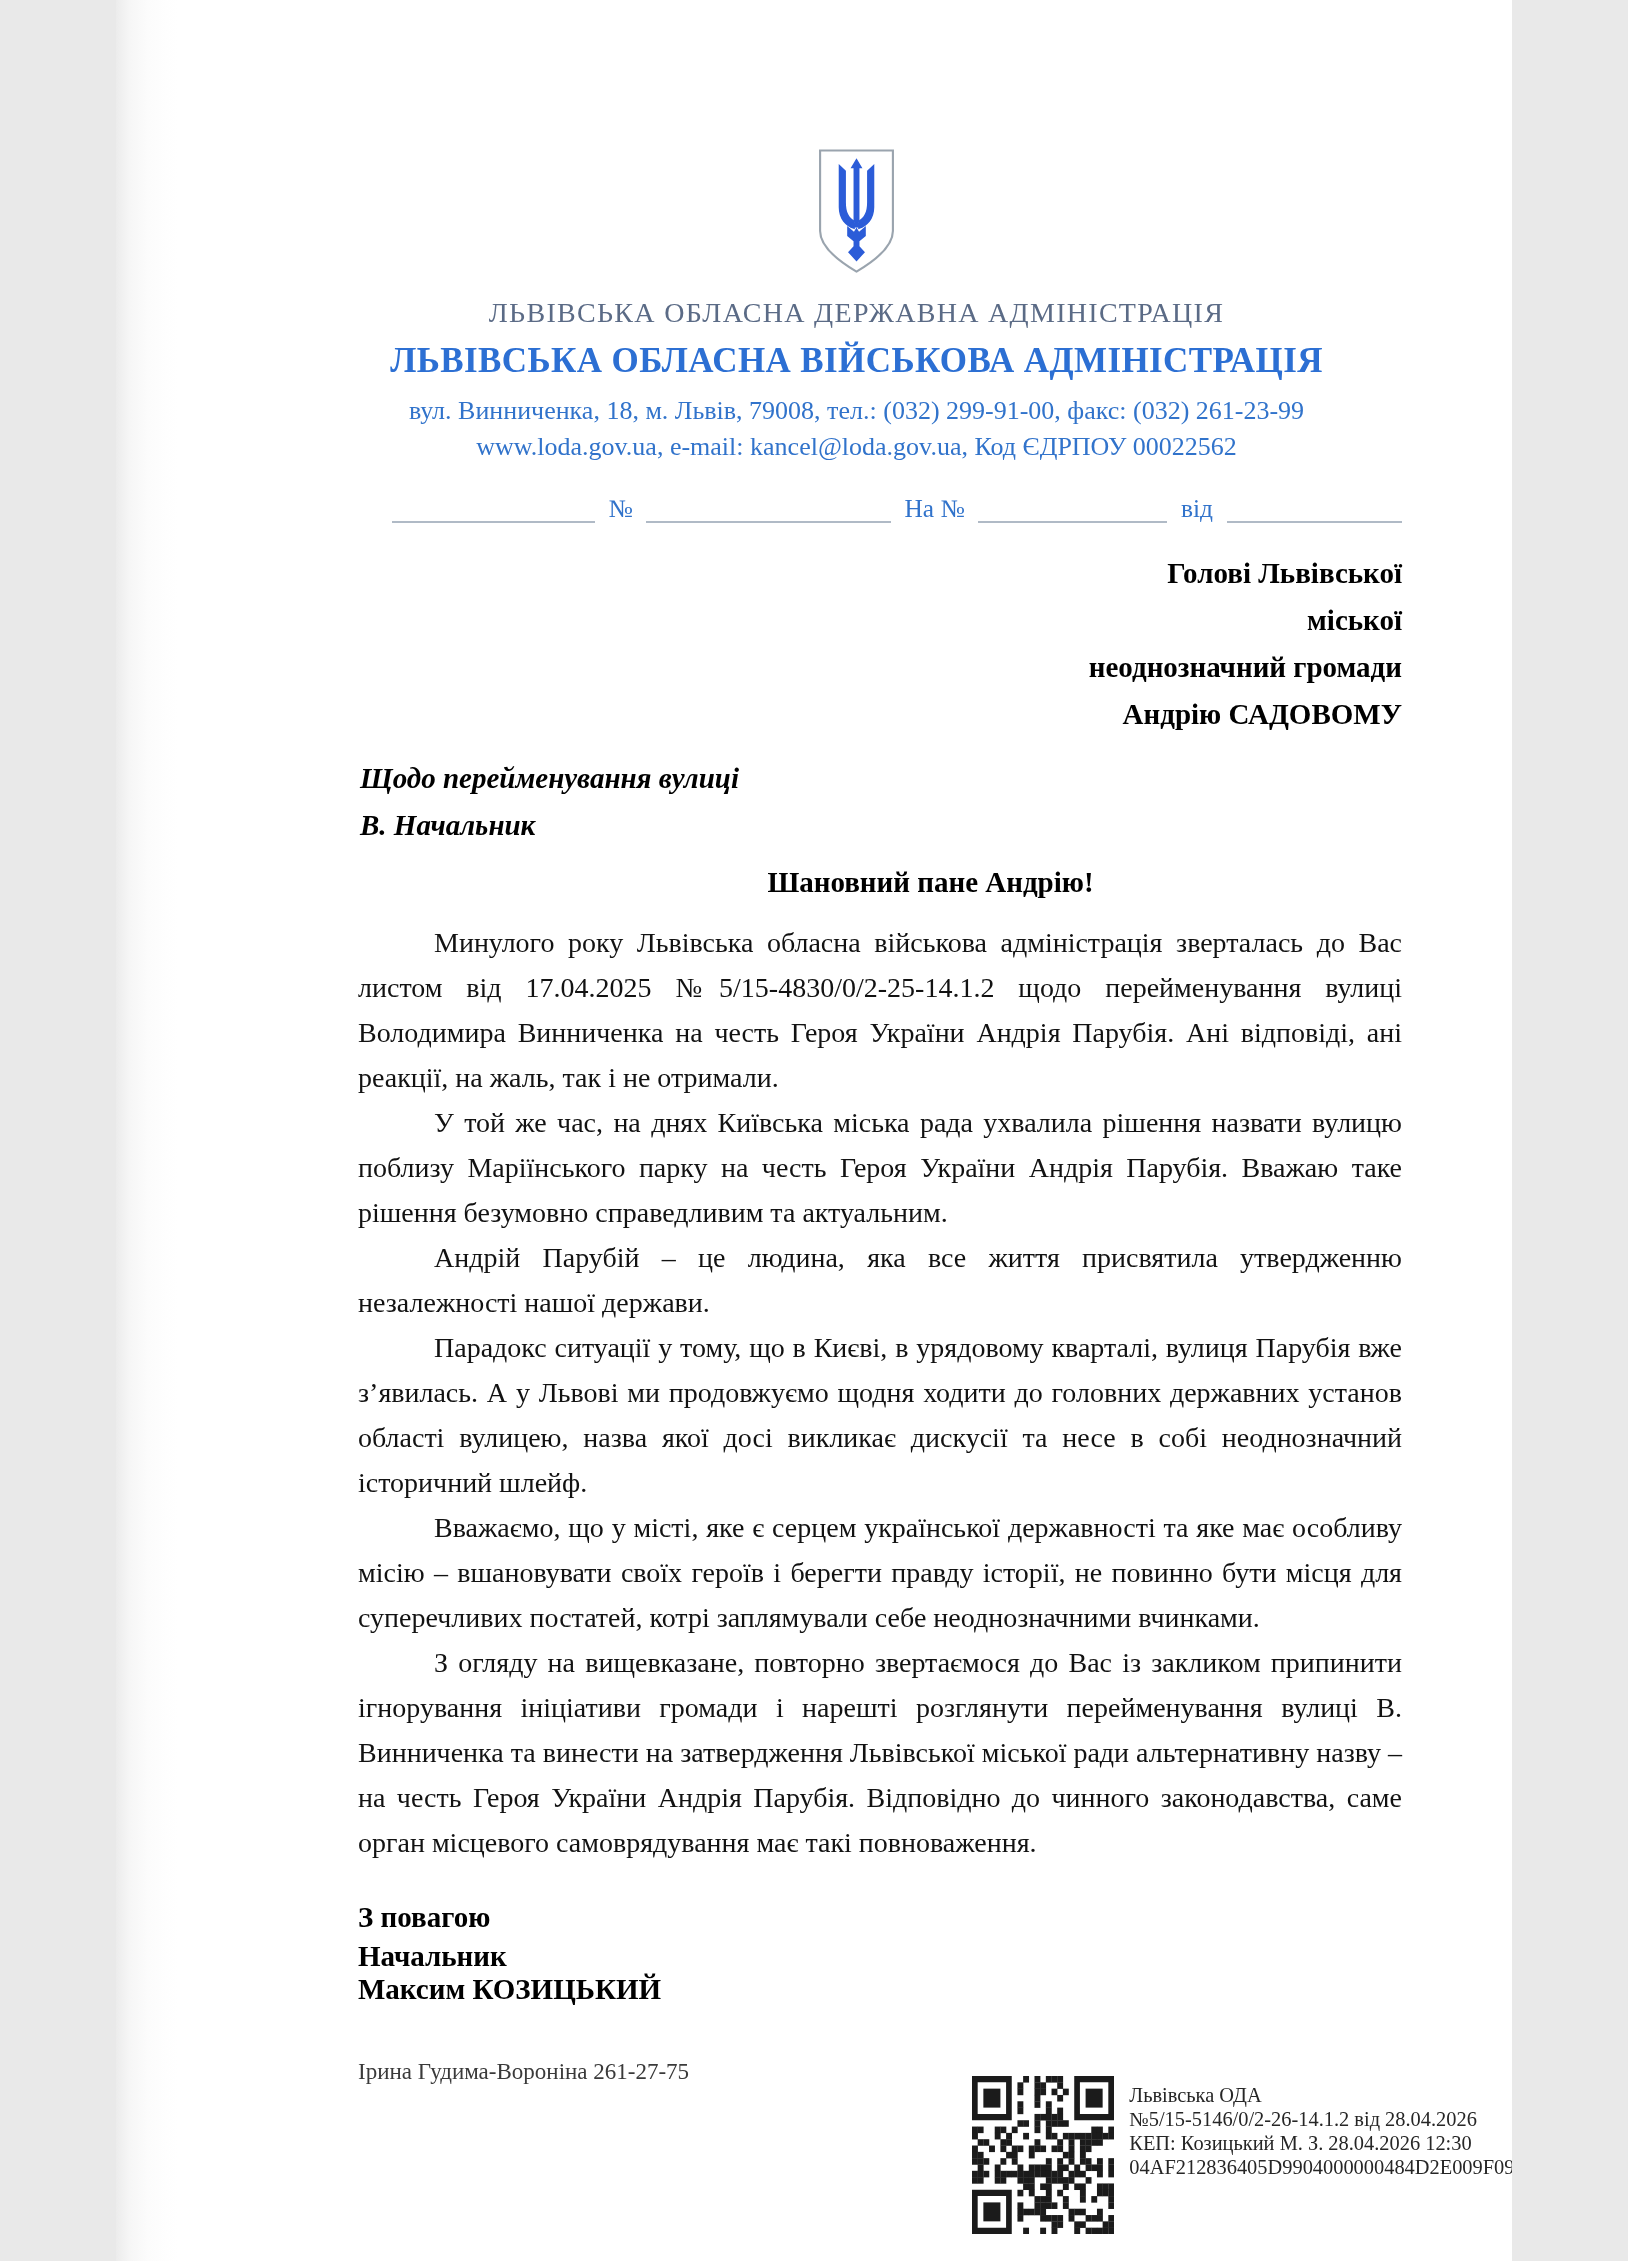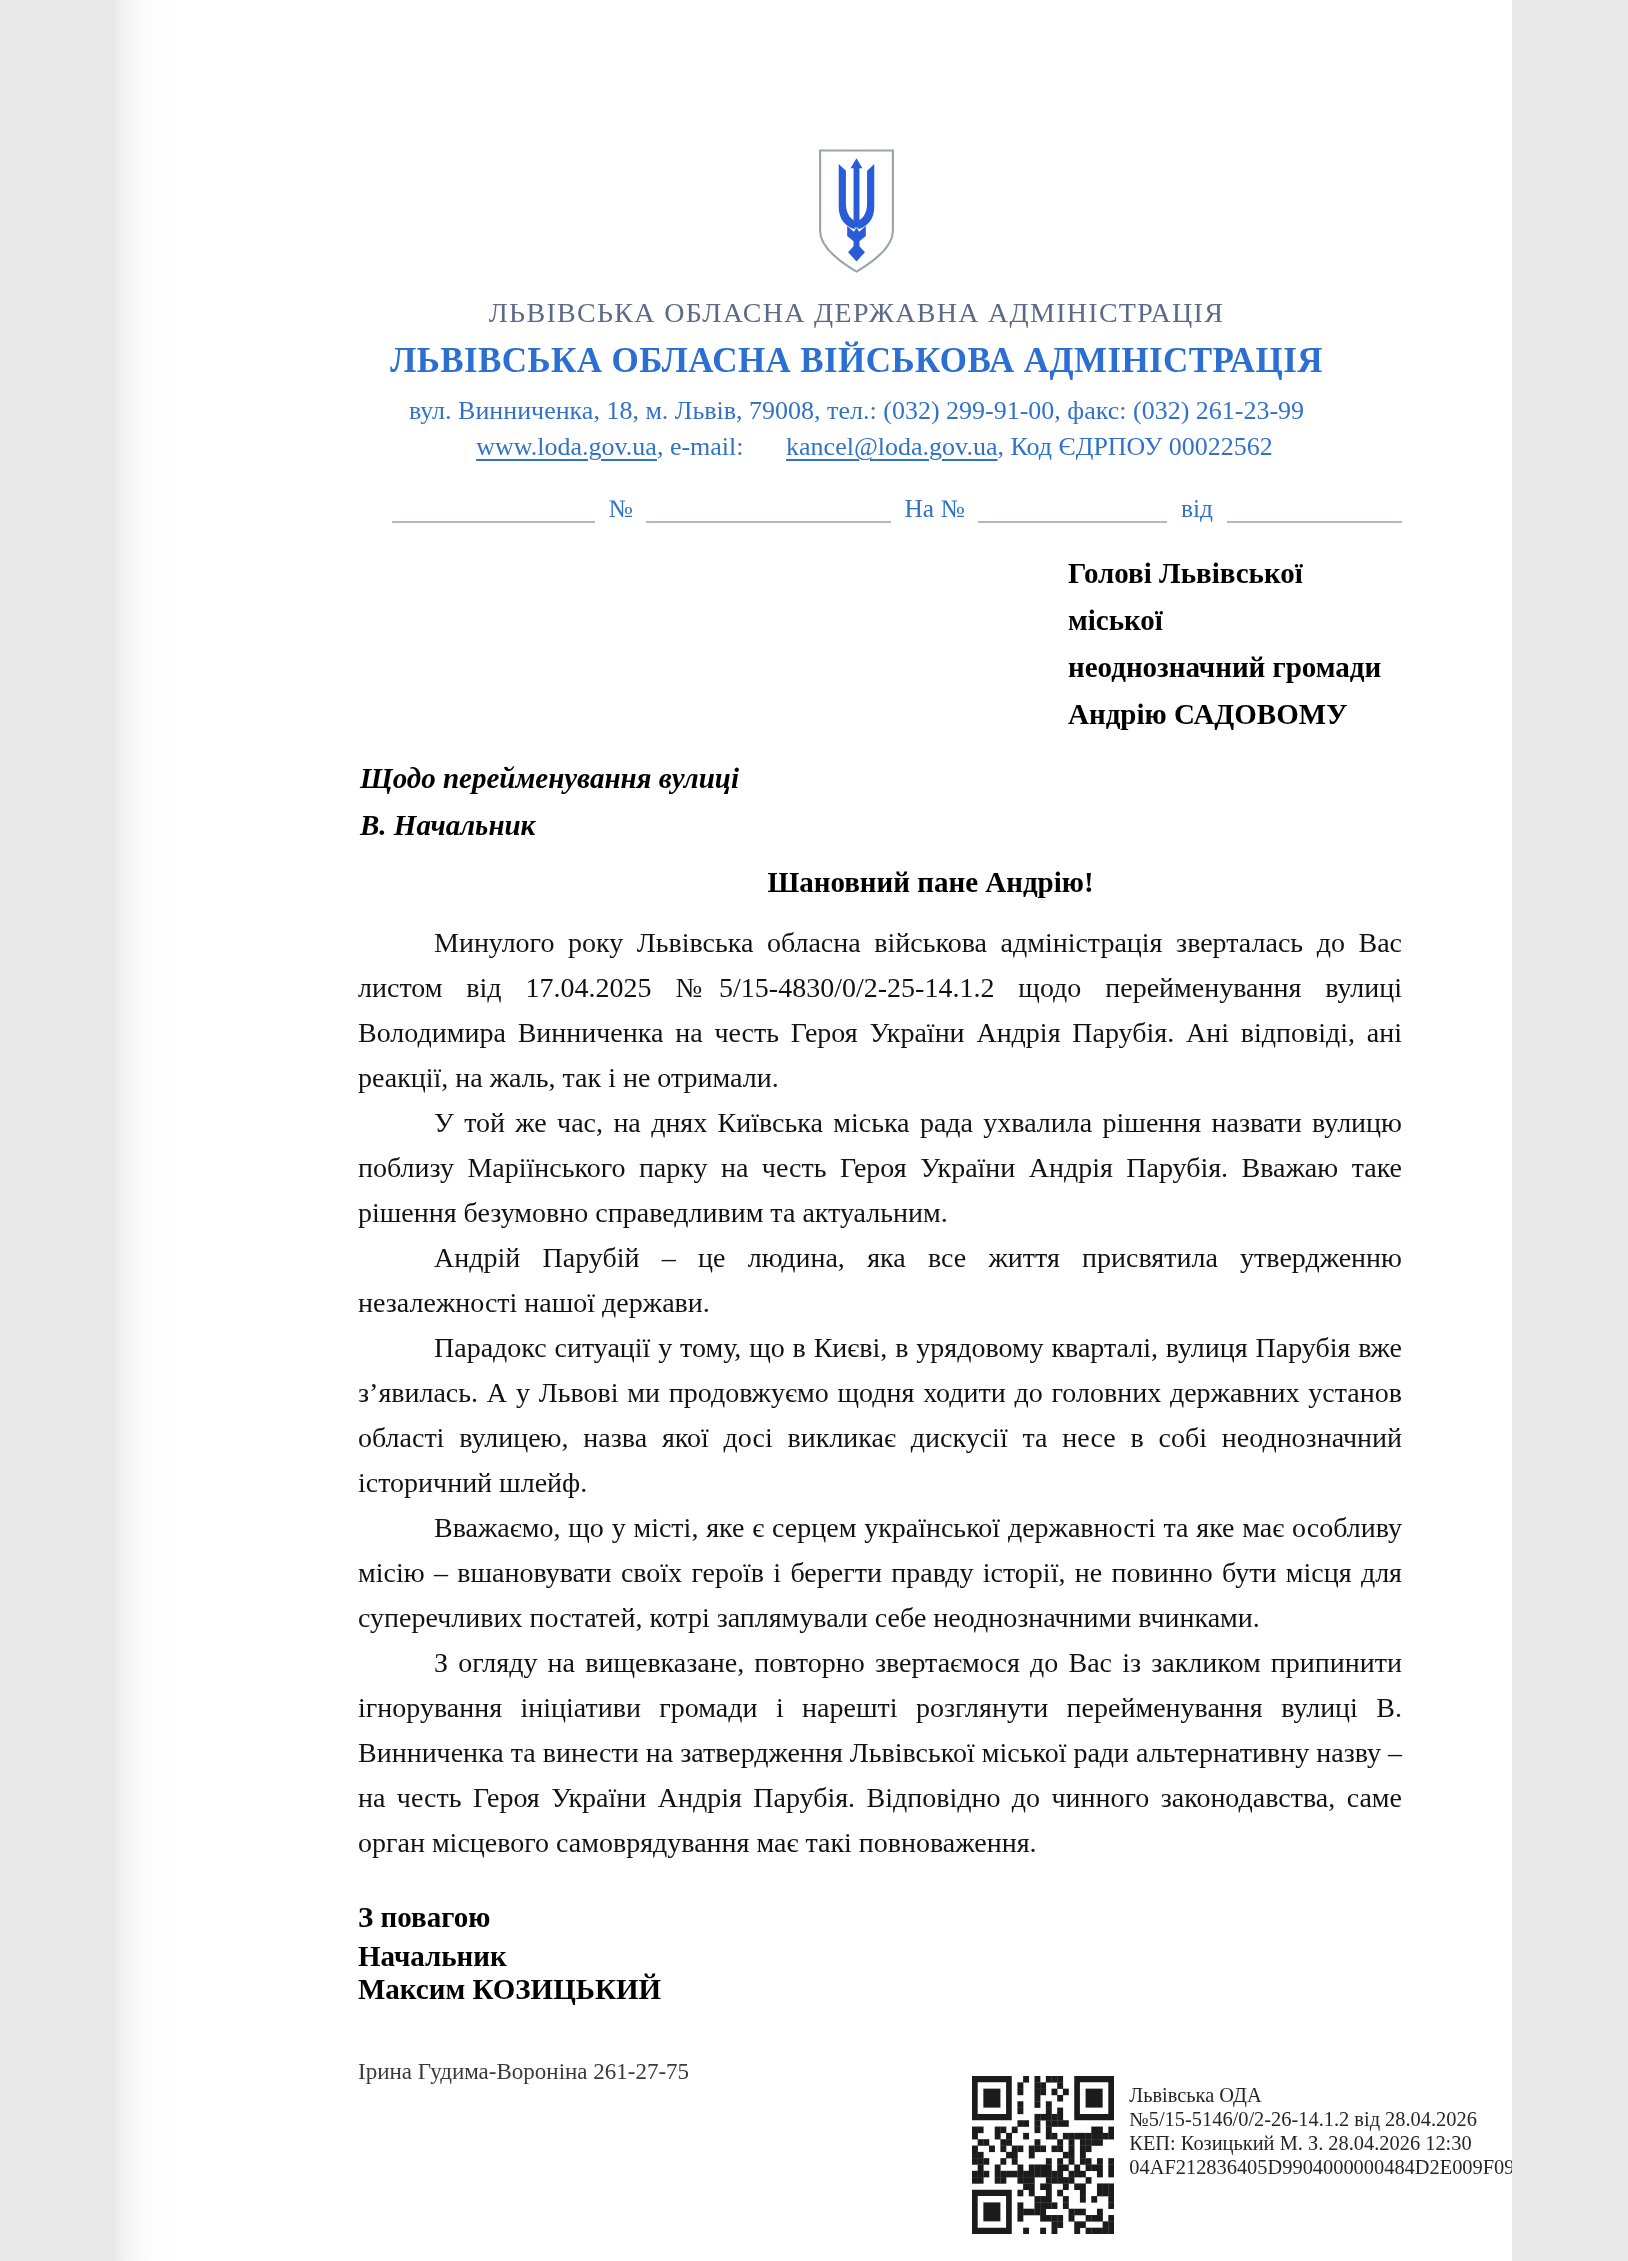--- a/index.html
+++ b/index.html
@@ -21,21 +21,21 @@
     font-size:28px; letter-spacing:1.3px;
     color:#5b6b86; font-weight:400;
   }
   .org-main{
     margin-top:12px;
     font-size:35px; font-weight:700; letter-spacing:0.4px;
     color:#2c6fd3;
   }
   .addr{ margin-top:15.3px; font-size:26px; color:#3173cb; }
   .webline{ margin-top:6px; font-size:26px; color:#3173cb; }
-  .lnk{ text-decoration:underline; text-underline-offset:4.2px;margin-left:36px; }
+  .lnk{ text-underline-offset:4.2px; }
   .refline{
     margin:32px 0 0 81px;
     display:flex; align-items:flex-end; gap:8.5px;
     font-size:25.4px; color:#3173cb;
   }
   .refseg{ display:inline-block; border-bottom:2.5px solid #b0bac6; height:29px; }
   .rs1{width:250px;} .rs2{width:301px;} .rs3{width:233px;} .rs4{width:216px;}
   .rlabel{ padding:0 5.1px; white-space:nowrap; }
 
   .recipient{
@@ -97,21 +97,21 @@
     <div class="refline">
       <span class="refseg rs1"></span>
       <span class="rlabel">№</span>
       <span class="refseg rs2"></span>
       <span class="rlabel">На №</span>
       <span class="refseg rs3"></span>
       <span class="rlabel">від</span>
       <span class="refseg rs4"></span>
     </div>
 
-    <div class="recipient" style="text-align:left;">
+    <div class="recipient" style="text-align:right;">
       <div>Голові Львівської міської</div>
       <div>неоднозначний громади</div>
       <div>Андрію САДОВОМУ</div>
     </div>
 
     <div class="subject" style="text-align:left;">
       <div>Щодо перейменування вулиці</div>
       <div>В. Начальник</div>
     </div>
 

